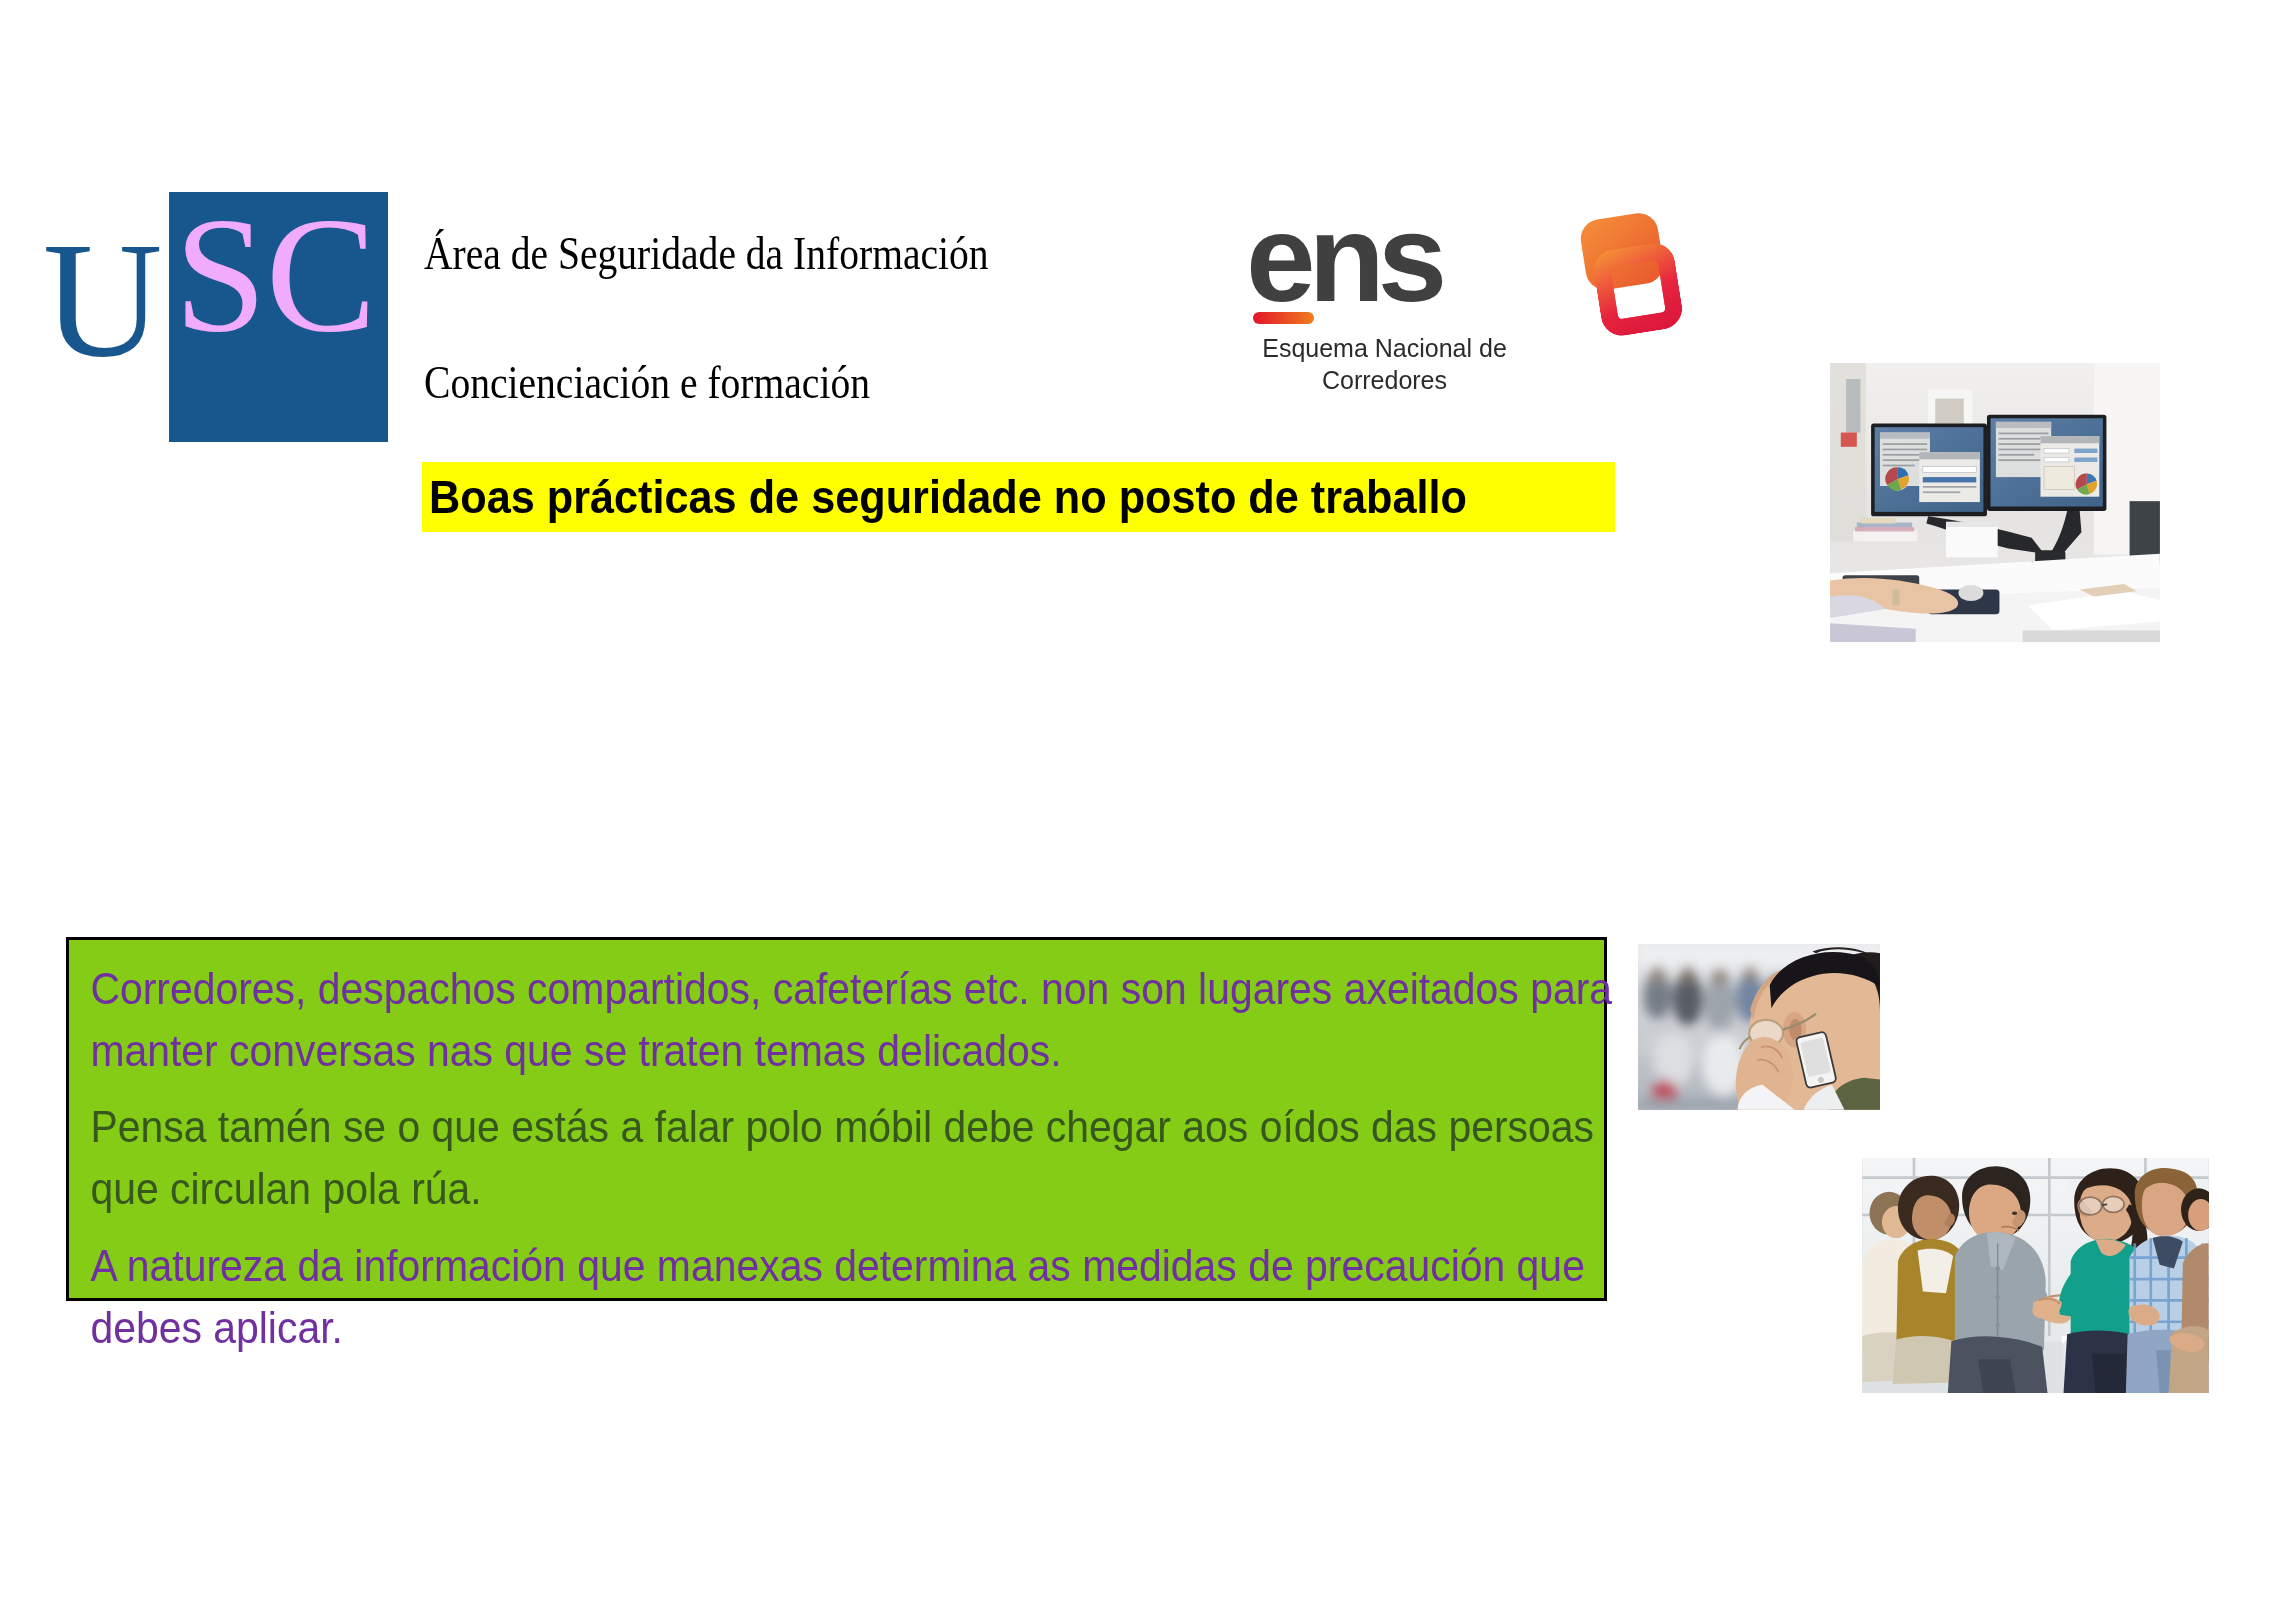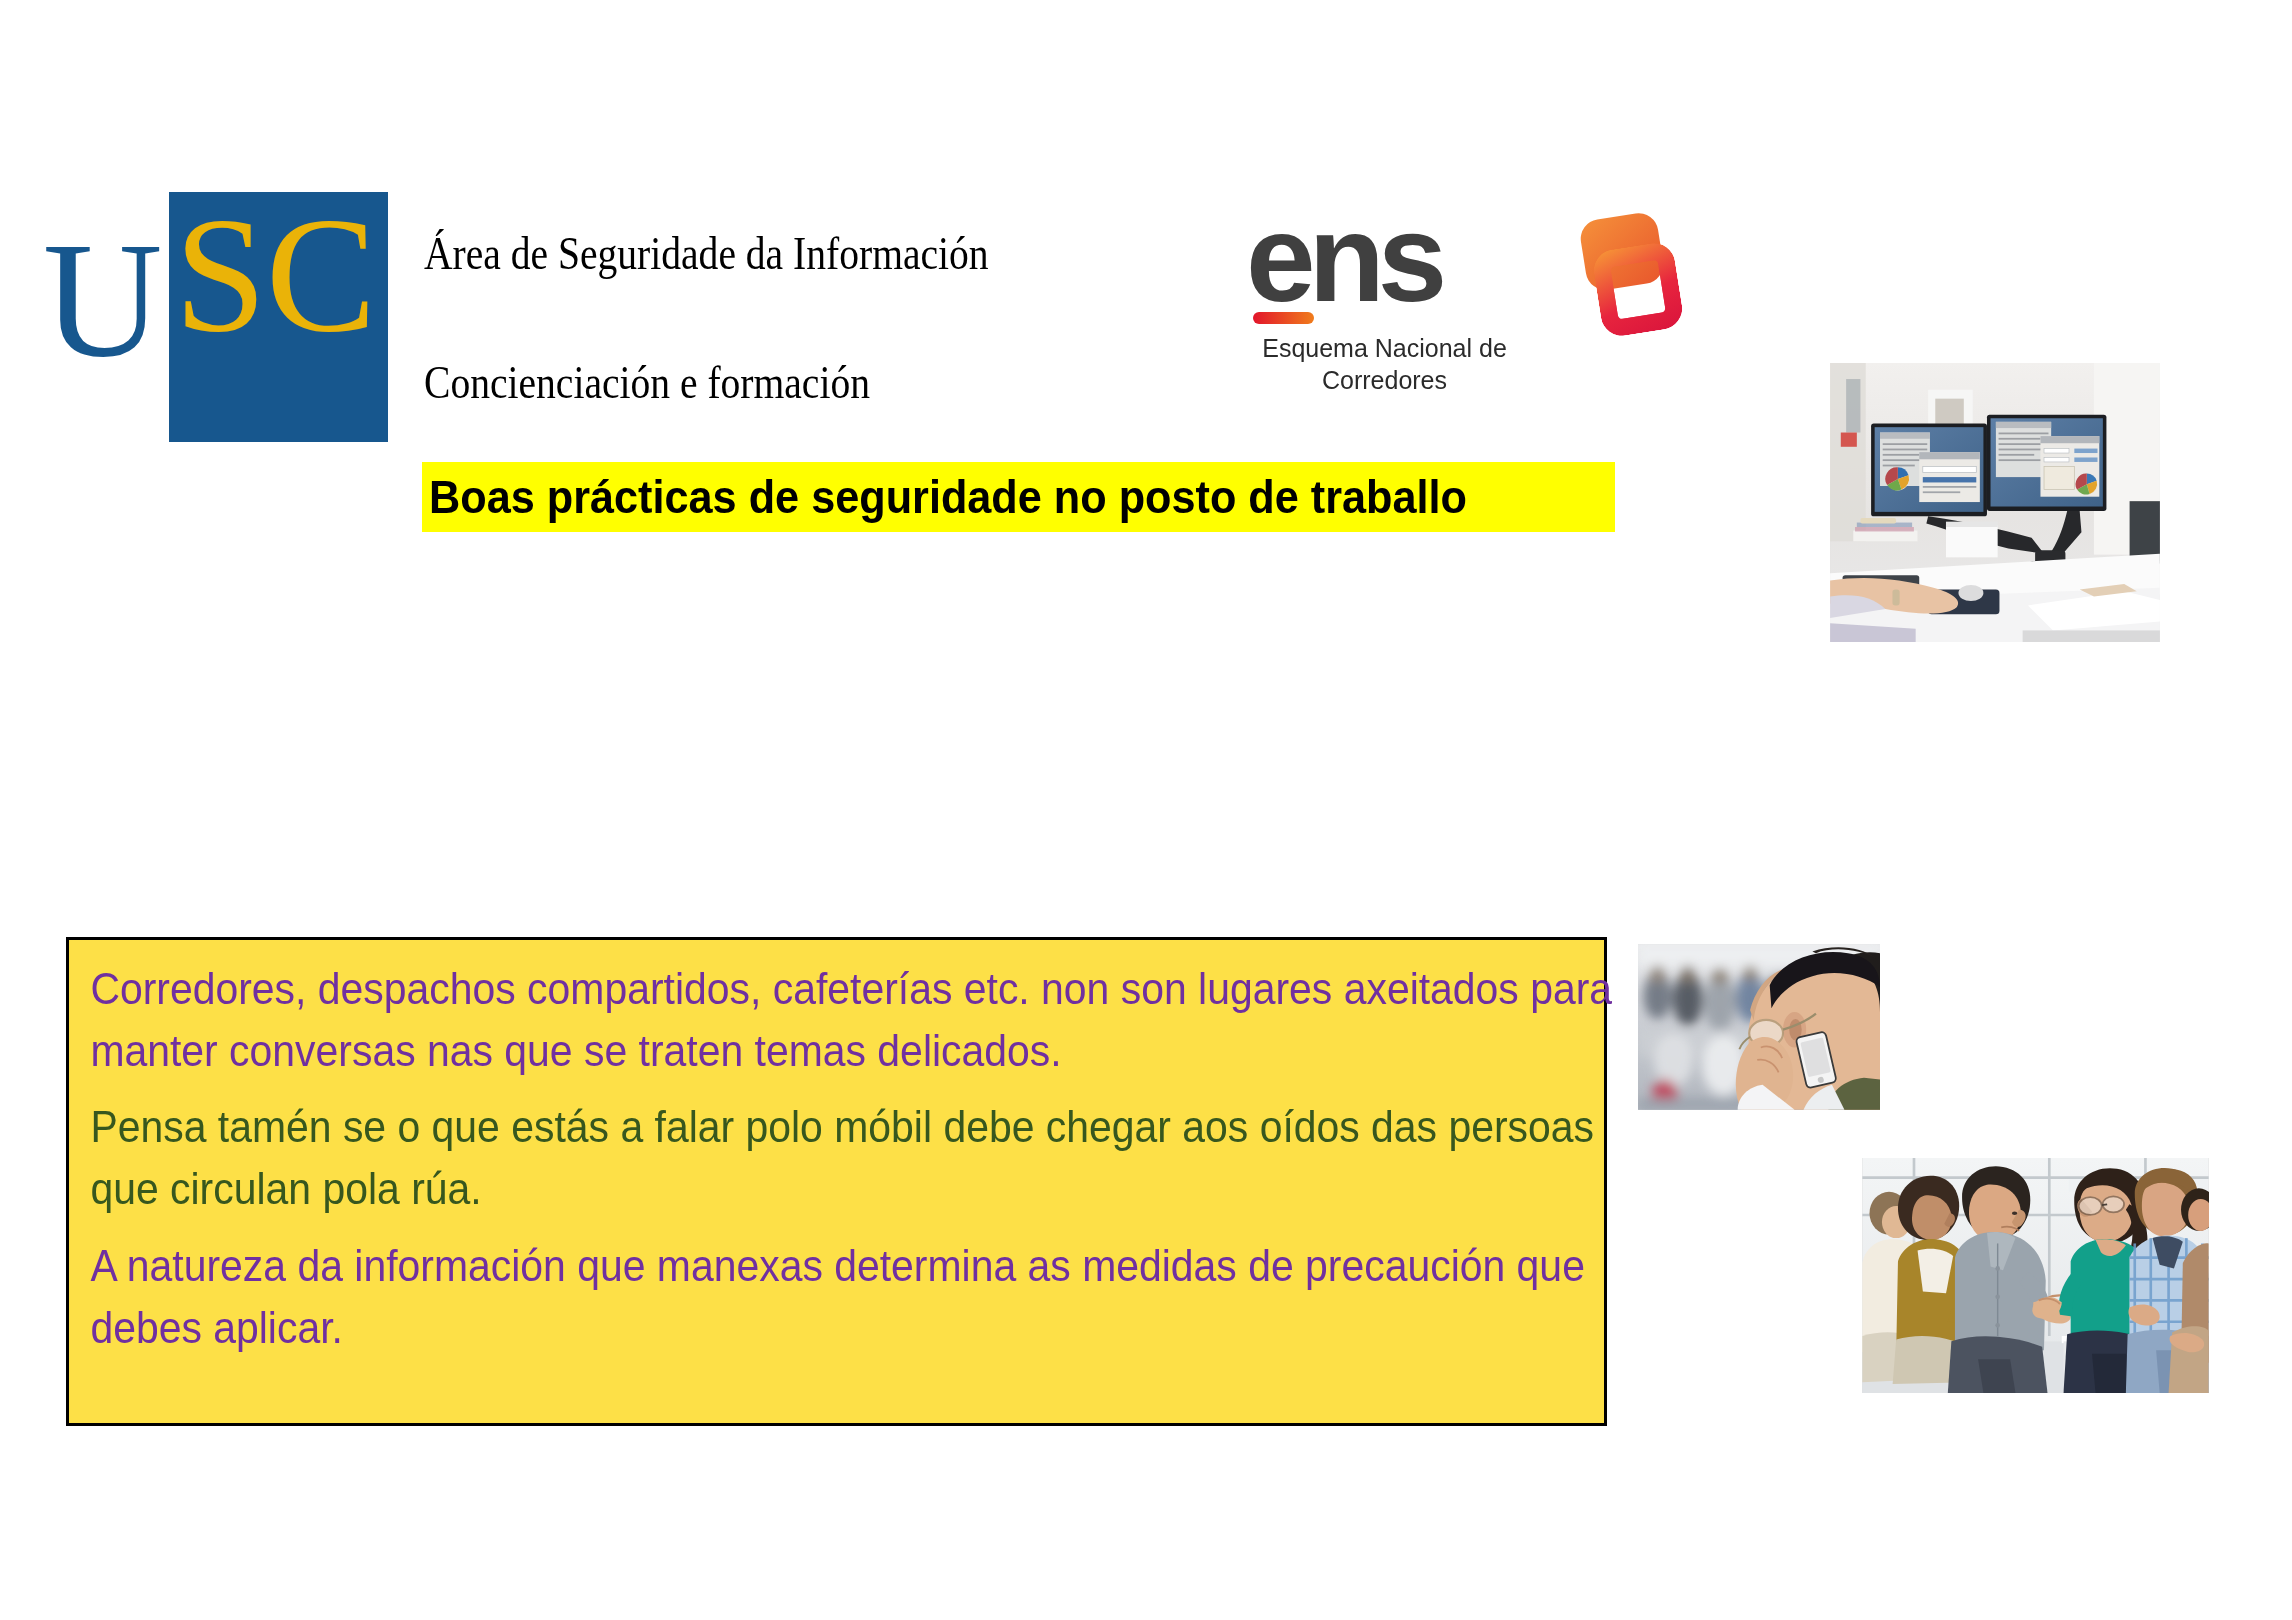--- a/index.html
+++ b/index.html
@@ -46,21 +46,21 @@
     height: 250px;
     background: #17578E;
   }
   #usc-sc {
     position: absolute;
     left: 5.3px;
     top: 0.9px;
     font-family: "Liberation Serif", serif;
     font-size: 166px;
     line-height: 0.98;
-    color: #eab308;
+    color: #f0abfc;
     letter-spacing: -0.9px;
   }
   #usc-sub {
     position: absolute;
     left: 9px;
     top: 166px;
     width: 207px;
     font-family: "Liberation Sans", sans-serif;
     font-weight: 700;
     font-size: 23px;
@@ -201,24 +201,24 @@
     transform: scaleX(0.90);
     transform-origin: center top;
   }
 
   
   #body-box {
     position: absolute;
     left: 66px;
     top: 937px;
     width: 1541px;
-    height: 489px;
+    height: 364px;
     border: 3.6px solid #000000;
     box-sizing: border-box;
-    background: #fde047;
+    background: #84cc16;
   }
   .body-para {
     font-family: "Liberation Sans", sans-serif;
     font-size: 44px;
     line-height: 62px;
     margin: 0;
     padding: 0 23px;
     transform: scaleX(0.93);
     transform-origin: left top;
     width: 1657px;

